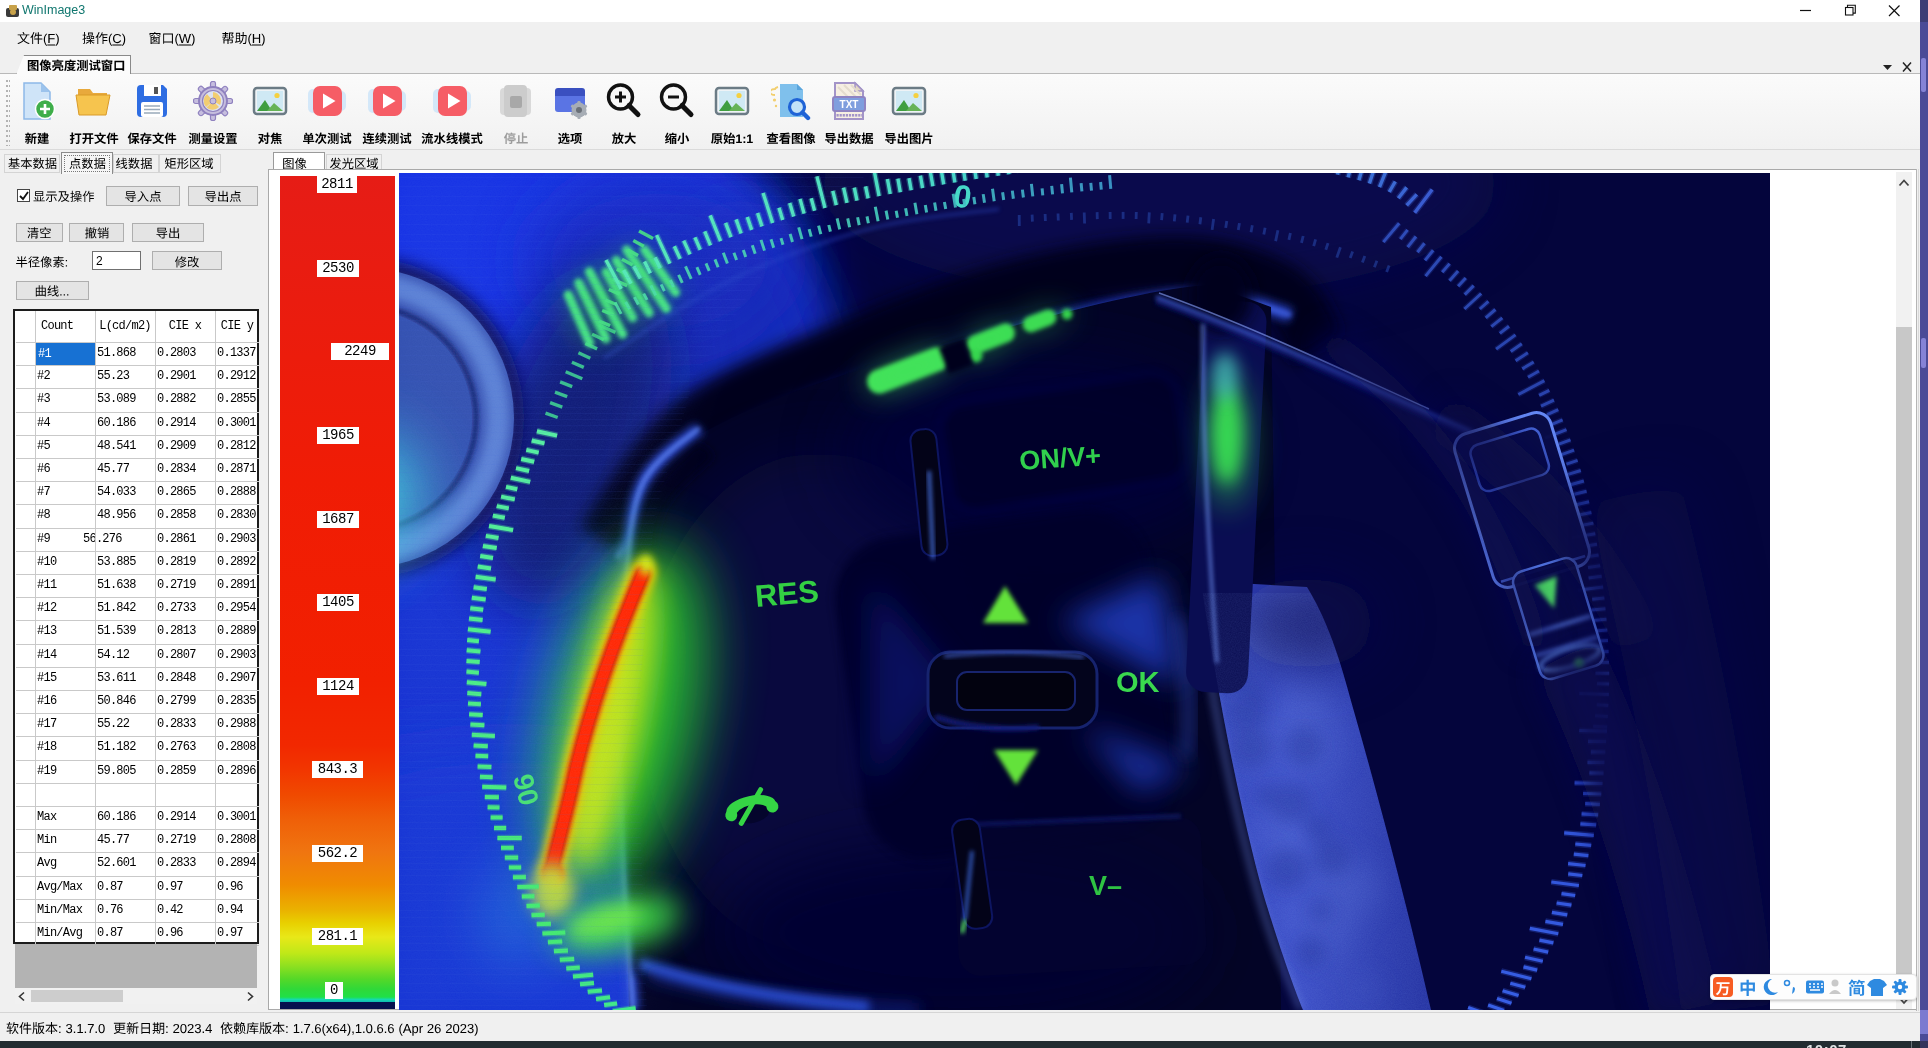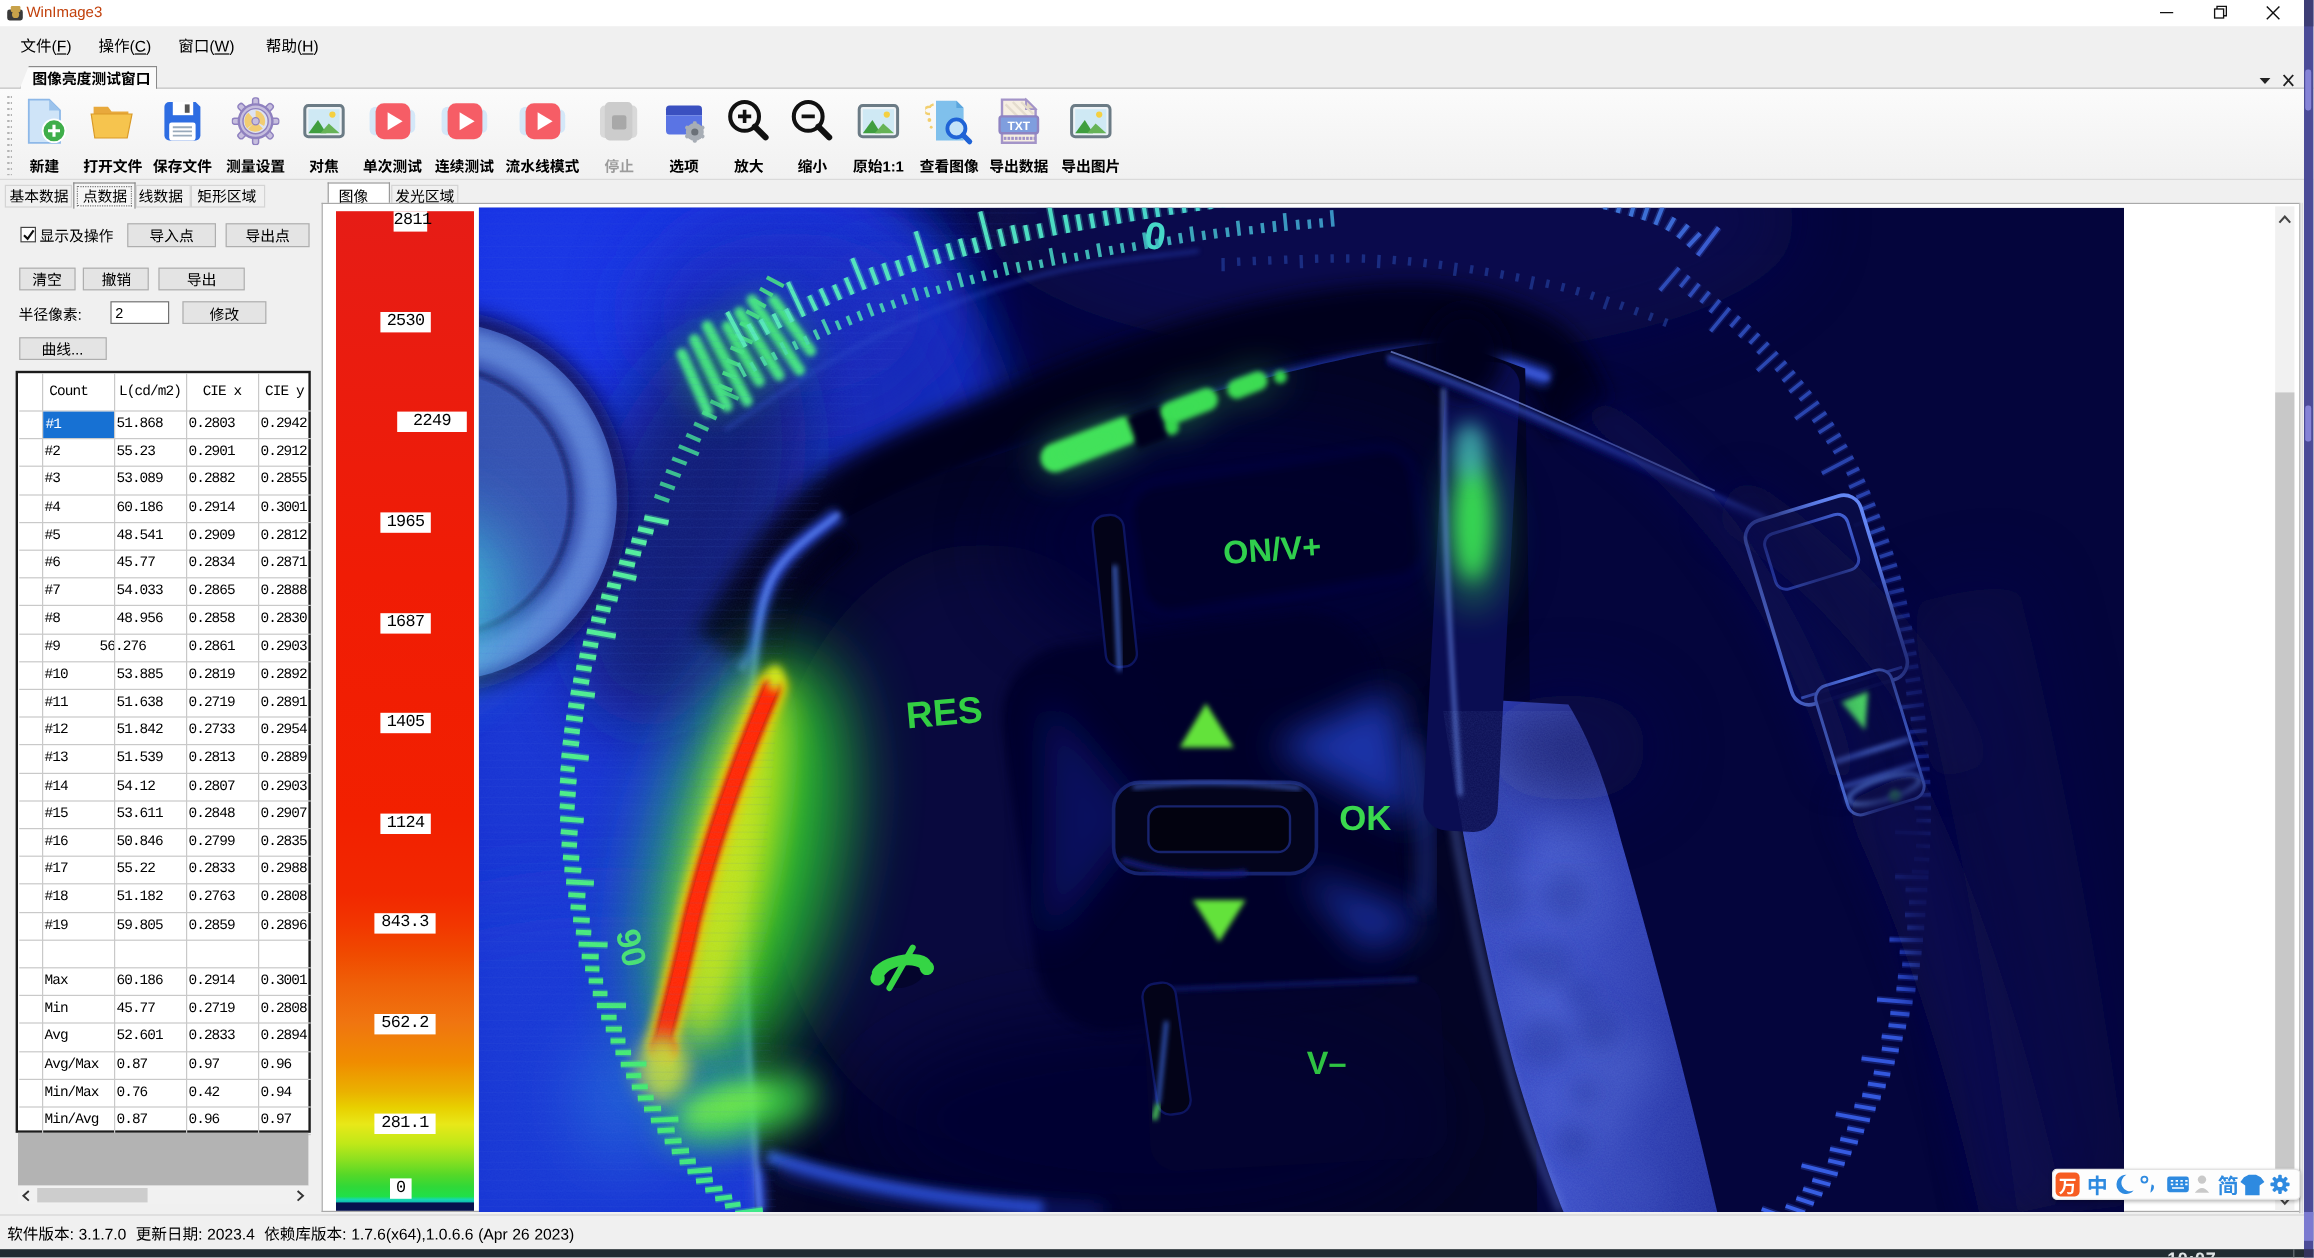--- a/index.html
+++ b/index.html
@@ -9,21 +9,21 @@
 .th{position:absolute;top:8px;font-family:"Liberation Mono",monospace;font-size:12px;letter-spacing:-0.75px;color:#000}
 #dtable{position:absolute;left:13px;top:309px;width:246px;height:635px;background:#fff;border:2px solid #1c1c1c}
 </style></head><body>
 
 <div class="abs" style="left:0;top:0;width:1928px;height:22px;background:#fff"></div>
 <svg class="abs" style="left:5px;top:4px" width="16" height="14" viewBox="0 0 16 14">
     <rect x="1" y="4" width="13" height="9" rx="2" fill="#3a3a3a"></rect>
     <rect x="4" y="1" width="8" height="5" rx="1" fill="#c8a24a"></rect>
     <circle cx="8" cy="8" r="3" fill="#c8a24a"></circle>
   </svg>
-<div class="abs" style="left:22px;top:3px;font-size:12.5px;color:#c2410c">WinImage3</div>
+<div class="abs" style="left:22px;top:3px;font-size:12.5px;color:#0f766e">WinImage3</div>
 <svg class="abs" style="left:1795px;top:0" width="120" height="22" viewBox="0 0 120 22">
 <path d="M5 10.5 h11" stroke="#111" stroke-width="1.2"></path>
 <rect x="50.5" y="7.5" width="7.5" height="7.5" fill="none" stroke="#111" stroke-width="1.1"></rect>
 <path d="M52.5 7.5 v-2.2 h7.8 v7.8 h-2.3" fill="none" stroke="#111" stroke-width="1.1"></path>
 <path d="M94 5.5 l10.5 10.5 m0 -10.5 l-10.5 10.5" stroke="#111" stroke-width="1.2"></path>
 </svg>
 
 <div class="abs" style="left:0;top:22px;width:1928px;height:30px;background:#f0f0f0"></div>
 
 <div class="abs" style="left:0;top:52px;width:1928px;height:22px;background:#f0f0f0;border-bottom:1px solid #b9b9b9"></div>
@@ -185,21 +185,21 @@
 <div class="btn" style="left:152px;top:251px;width:70px;height:19px"></div>
 <div class="btn" style="left:16px;top:281px;width:73px;height:19px"></div>
 <div id="dtable">
     <div class="th" style="left:26px;width:60px">Count</div>
     <div class="th" style="left:80px;width:60px;text-align:center">L(cd/m2)</div>
     <div class="th" style="left:140px;width:60px;text-align:center">CIE x</div>
     <div class="th" style="left:200px;width:44px;text-align:center">CIE y</div>
     <div class="td" style="left:22px;top:35.0px;width:56px">#1</div>
     <div class="td" style="left:82px;top:35.0px;width:56px">51.868</div>
     <div class="td" style="left:142px;top:35.0px;width:56px">0.2803</div>
-    <div class="td" style="left:202px;top:35.0px;width:40px">0.2942</div>
+    <div class="td" style="left:202px;top:35.0px;width:40px">0.1337</div>
     <div class="td" style="left:22px;top:58.2px;width:56px">#2</div>
     <div class="td" style="left:82px;top:58.2px;width:56px">55.23</div>
     <div class="td" style="left:142px;top:58.2px;width:56px">0.2901</div>
     <div class="td" style="left:202px;top:58.2px;width:40px">0.2912</div>
     <div class="td" style="left:22px;top:81.4px;width:56px">#3</div>
     <div class="td" style="left:82px;top:81.4px;width:56px">53.089</div>
     <div class="td" style="left:142px;top:81.4px;width:56px">0.2882</div>
     <div class="td" style="left:202px;top:81.4px;width:40px">0.2855</div>
     <div class="td" style="left:22px;top:104.6px;width:56px">#4</div>
     <div class="td" style="left:82px;top:104.6px;width:56px">60.186</div>
@@ -333,21 +333,21 @@
   </svg>
 
 <div class="abs" style="left:268px;top:152px;width:1650px;height:22px;background:#f0f0f0"></div>
 <div class="abs" style="left:325.5px;top:154px;width:56px;height:19px;border:1px solid #d4d4d4;background:#f0f0f0"></div>
 <div class="abs" style="left:273px;top:152px;width:52px;height:23px;background:#fff;border:1px solid #9a9a9a;border-bottom:none"></div>
 <div class="abs" style="left:268px;top:169px;width:1648px;height:841px;background:#fff;border-top:1px solid #a9a9a9;border-left:1px solid #a9a9a9;border-bottom:1px solid #a9a9a9"></div>
 <div class="abs" style="left:1916px;top:169px;width:1px;height:842px;background:#b5b5b5"></div>
 <div class="abs" style="left:1918px;top:169px;width:1px;height:842px;background:#d9d9d9"></div>
 
 <div style="position:absolute;left:280px;top:176px;width:115px;height:833px;background:linear-gradient(to bottom,#e61c16 0.00%,#f01c05 36.49%,#f22000 60.50%,#f22800 68.31%,#f23600 71.31%,#f04a00 74.31%,#ef6008 77.31%,#f07510 81.15%,#f08c00 85.11%,#eab200 88.12%,#e8d000 89.68%,#e8e818 91.36%,#c0e818 93.28%,#8ee020 94.84%,#55d828 96.40%,#30d838 97.60%,#20e048 98.56%,#14d8b0 98.86%,#10c0b0 99.10%,#06114e 99.22%,#06114e 100.00%)"></div>
-<div class="cbl" style="left:328px;top:176.3px;width:28px">2811</div>
+<div class="cbl" style="left:317px;top:176.3px;width:40px">2811</div>
 <div class="cbl" style="left:317px;top:259.9px;width:42px">2530</div>
 <div class="cbl" style="left:331px;top:343.4px;width:58px">2249</div>
 <div class="cbl" style="left:317px;top:426.9px;width:42px">1965</div>
 <div class="cbl" style="left:317px;top:510.5px;width:42px">1687</div>
 <div class="cbl" style="left:317px;top:594.0px;width:42px">1405</div>
 <div class="cbl" style="left:317px;top:677.6px;width:42px">1124</div>
 <div class="cbl" style="left:312px;top:761.2px;width:51px">843.3</div>
 <div class="cbl" style="left:312px;top:844.7px;width:51px">562.2</div>
 <div class="cbl" style="left:312px;top:928.2px;width:51px">281.1</div>
 <div class="cbl" style="left:325px;top:981.5px;width:18px">0</div>

